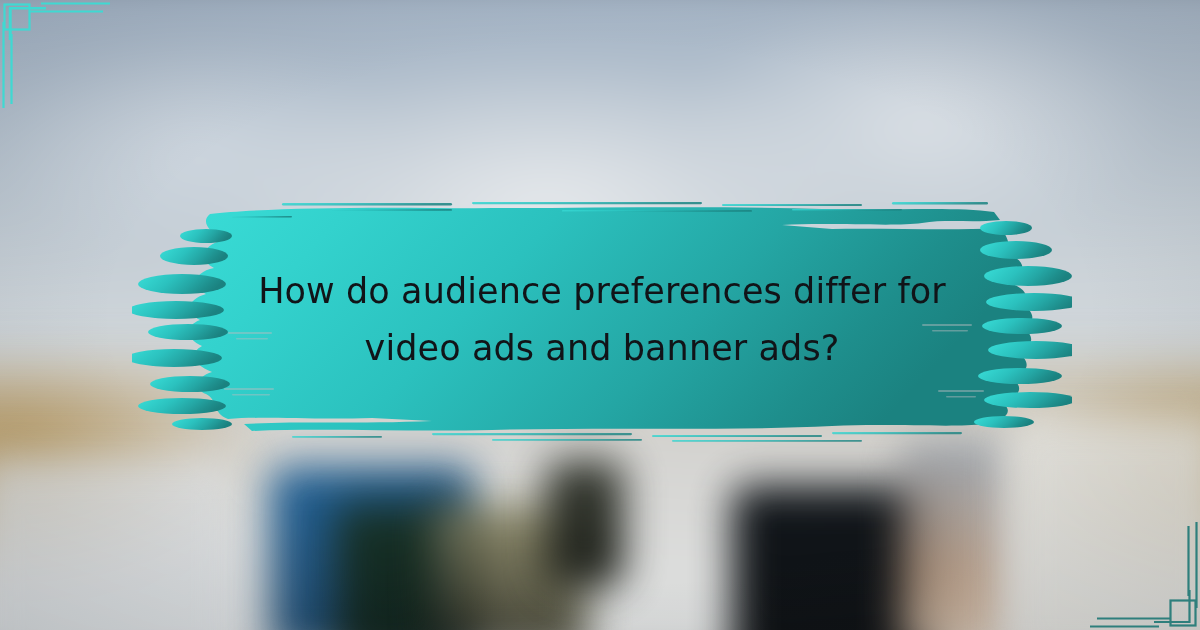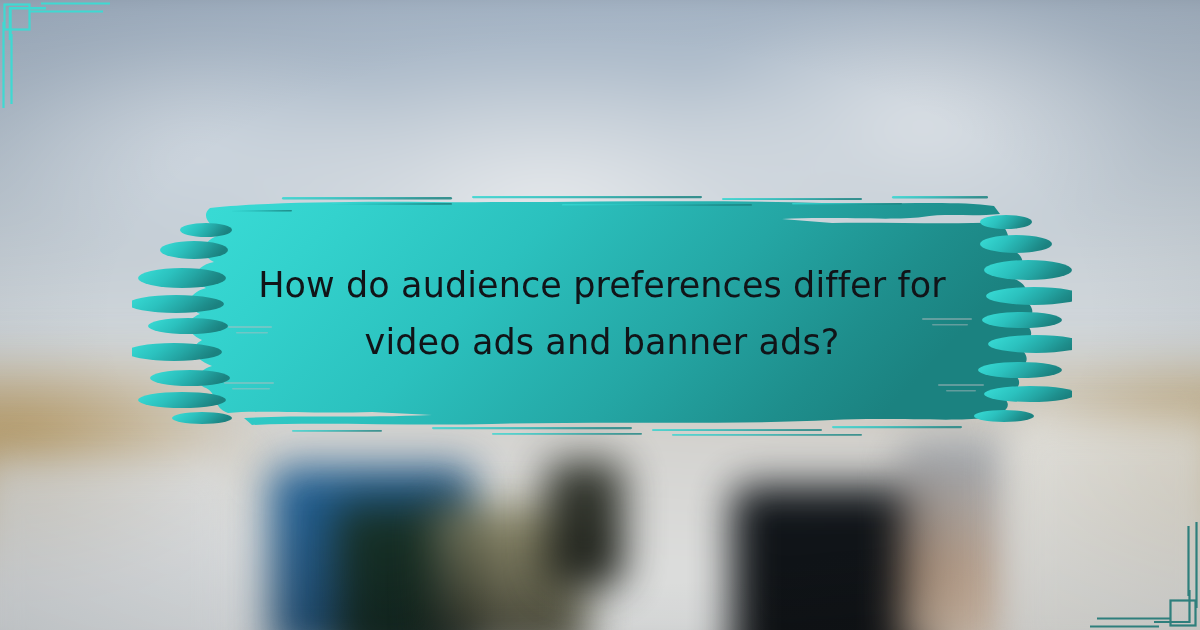--- a/index.html
+++ b/index.html
@@ -113,21 +113,21 @@
     height: 150px;
   }
   .corner-tl { left: 0; top: 0; }
   .corner-br { right: 0; bottom: 0; }
   .corner svg { display: block; }
 
   
   .banner {
     position: absolute;
     left: 132px;
-    top: 186px;
+    top: 192px;
     width: 940px;
     height: 256px;
   }
   .banner svg {
     position: absolute;
     inset: 0;
     width: 100%;
     height: 100%;
     display: block;
   }

